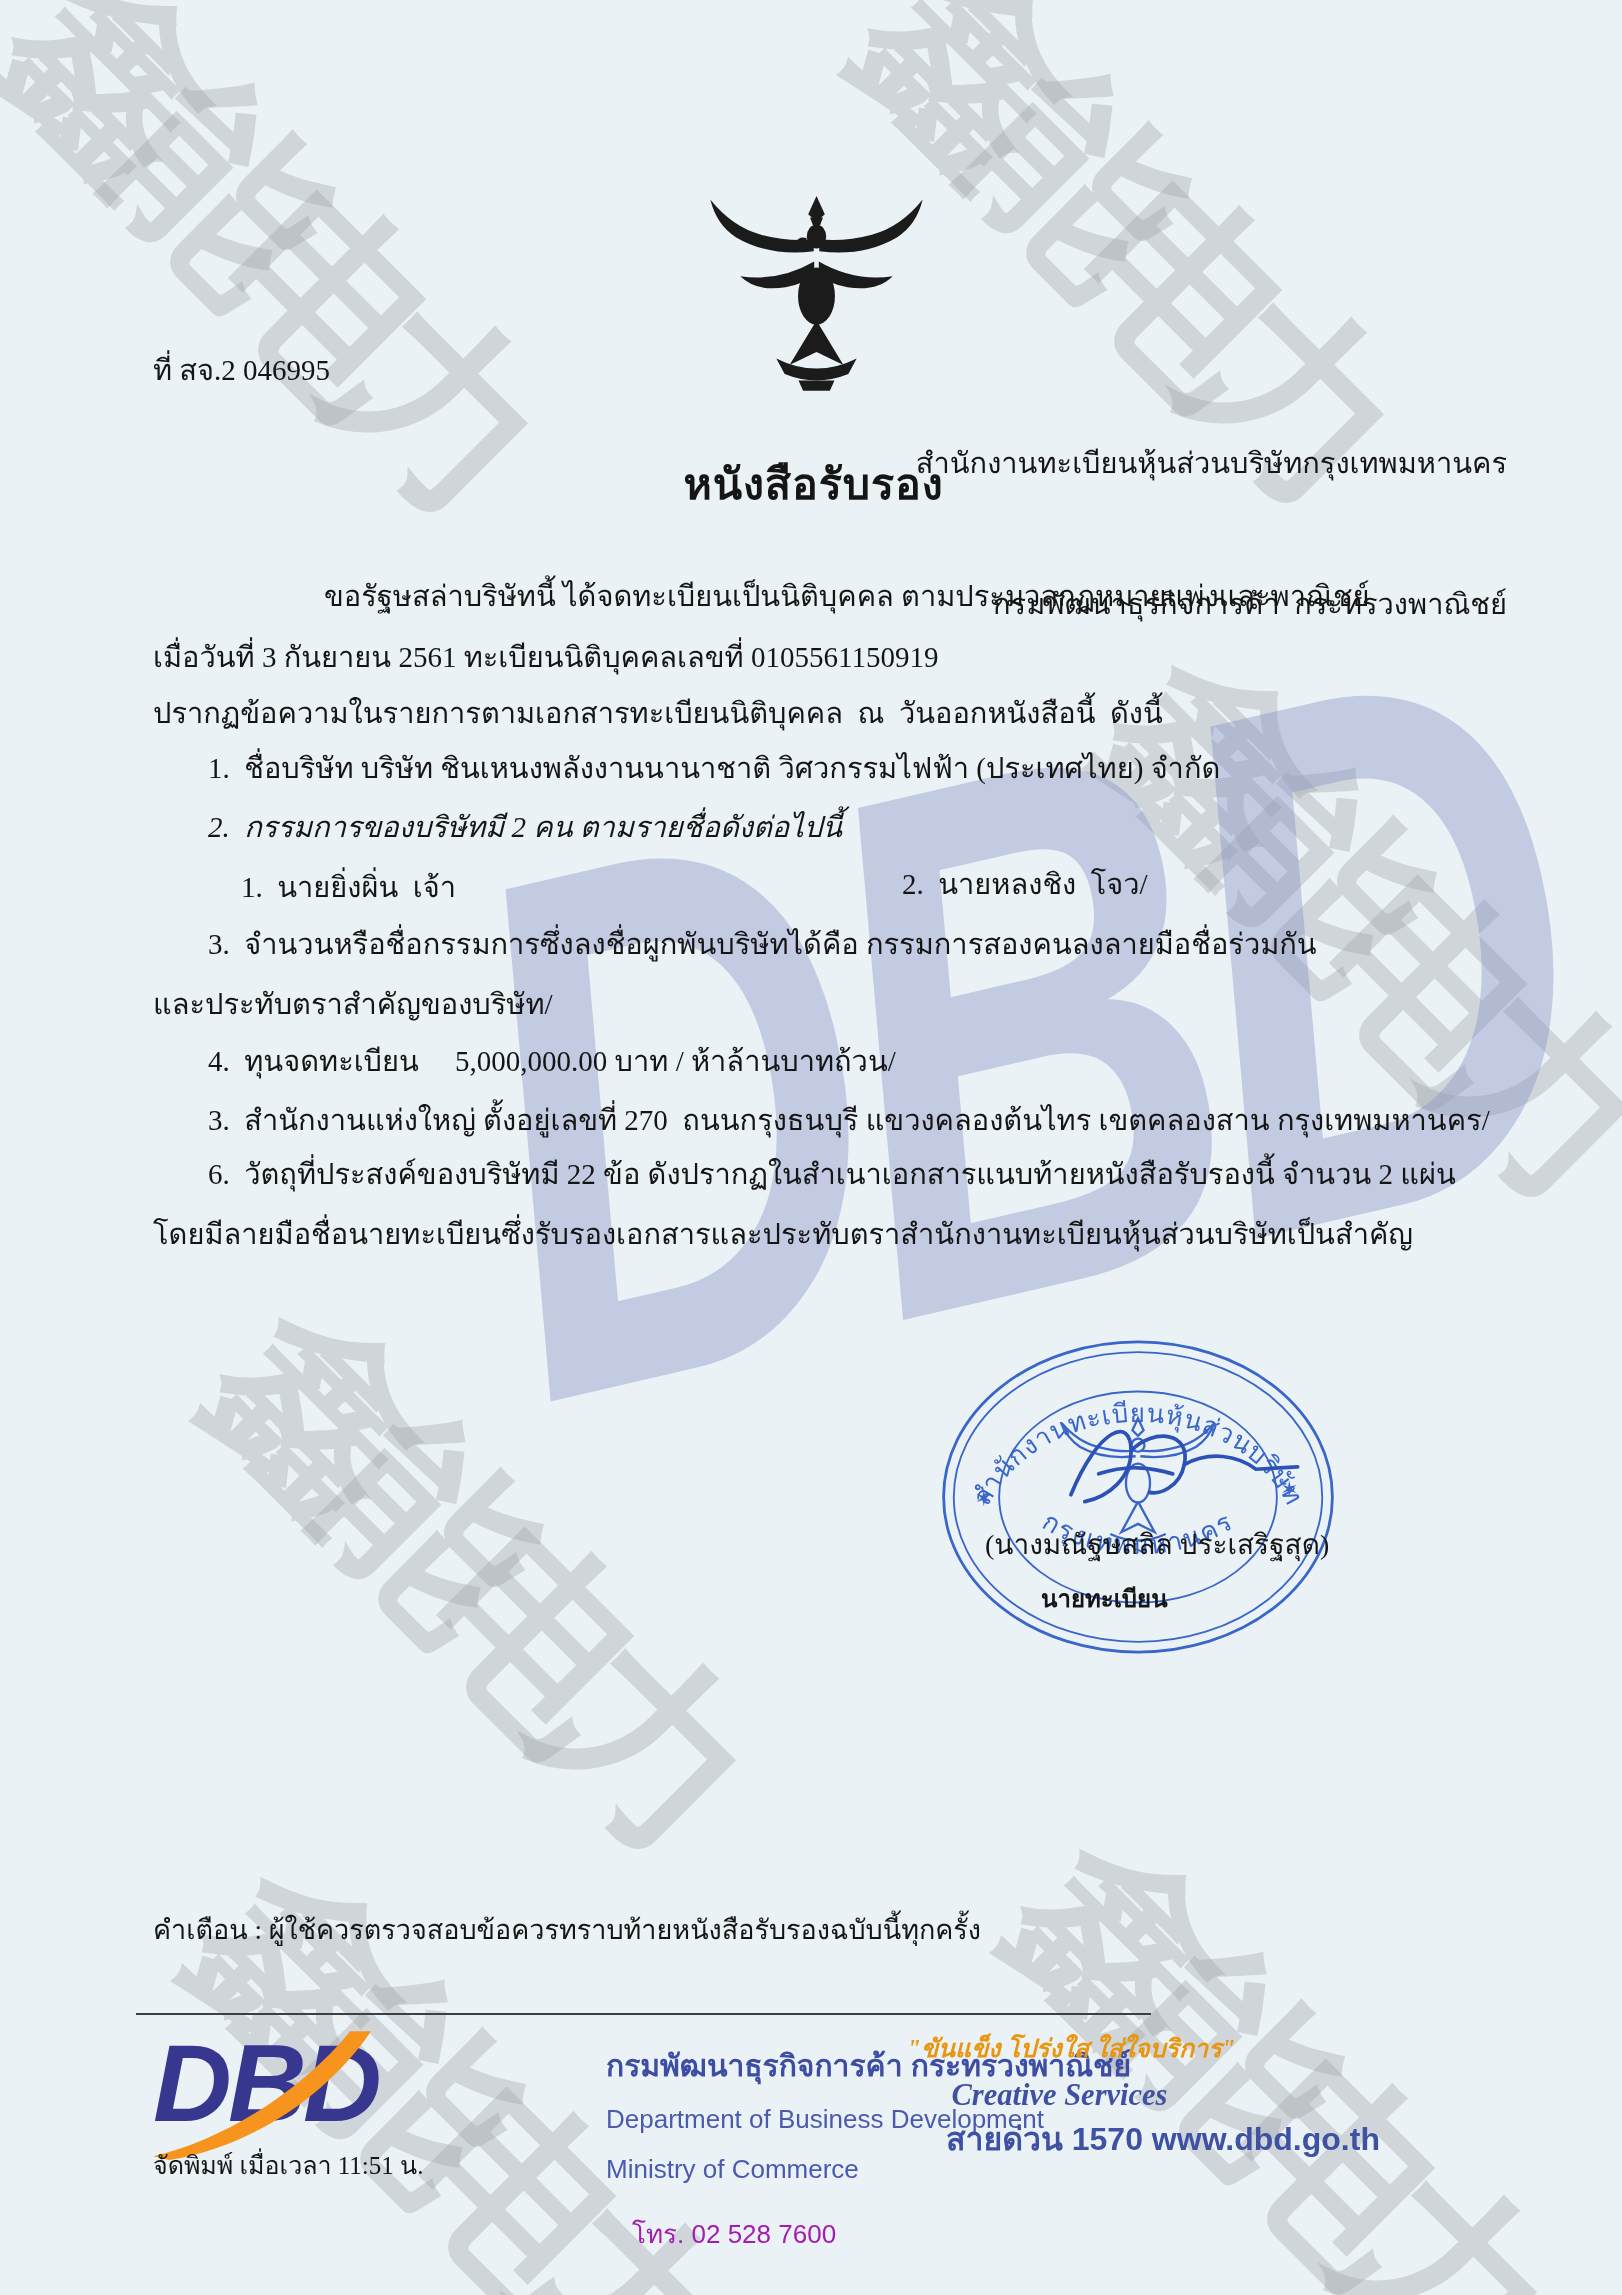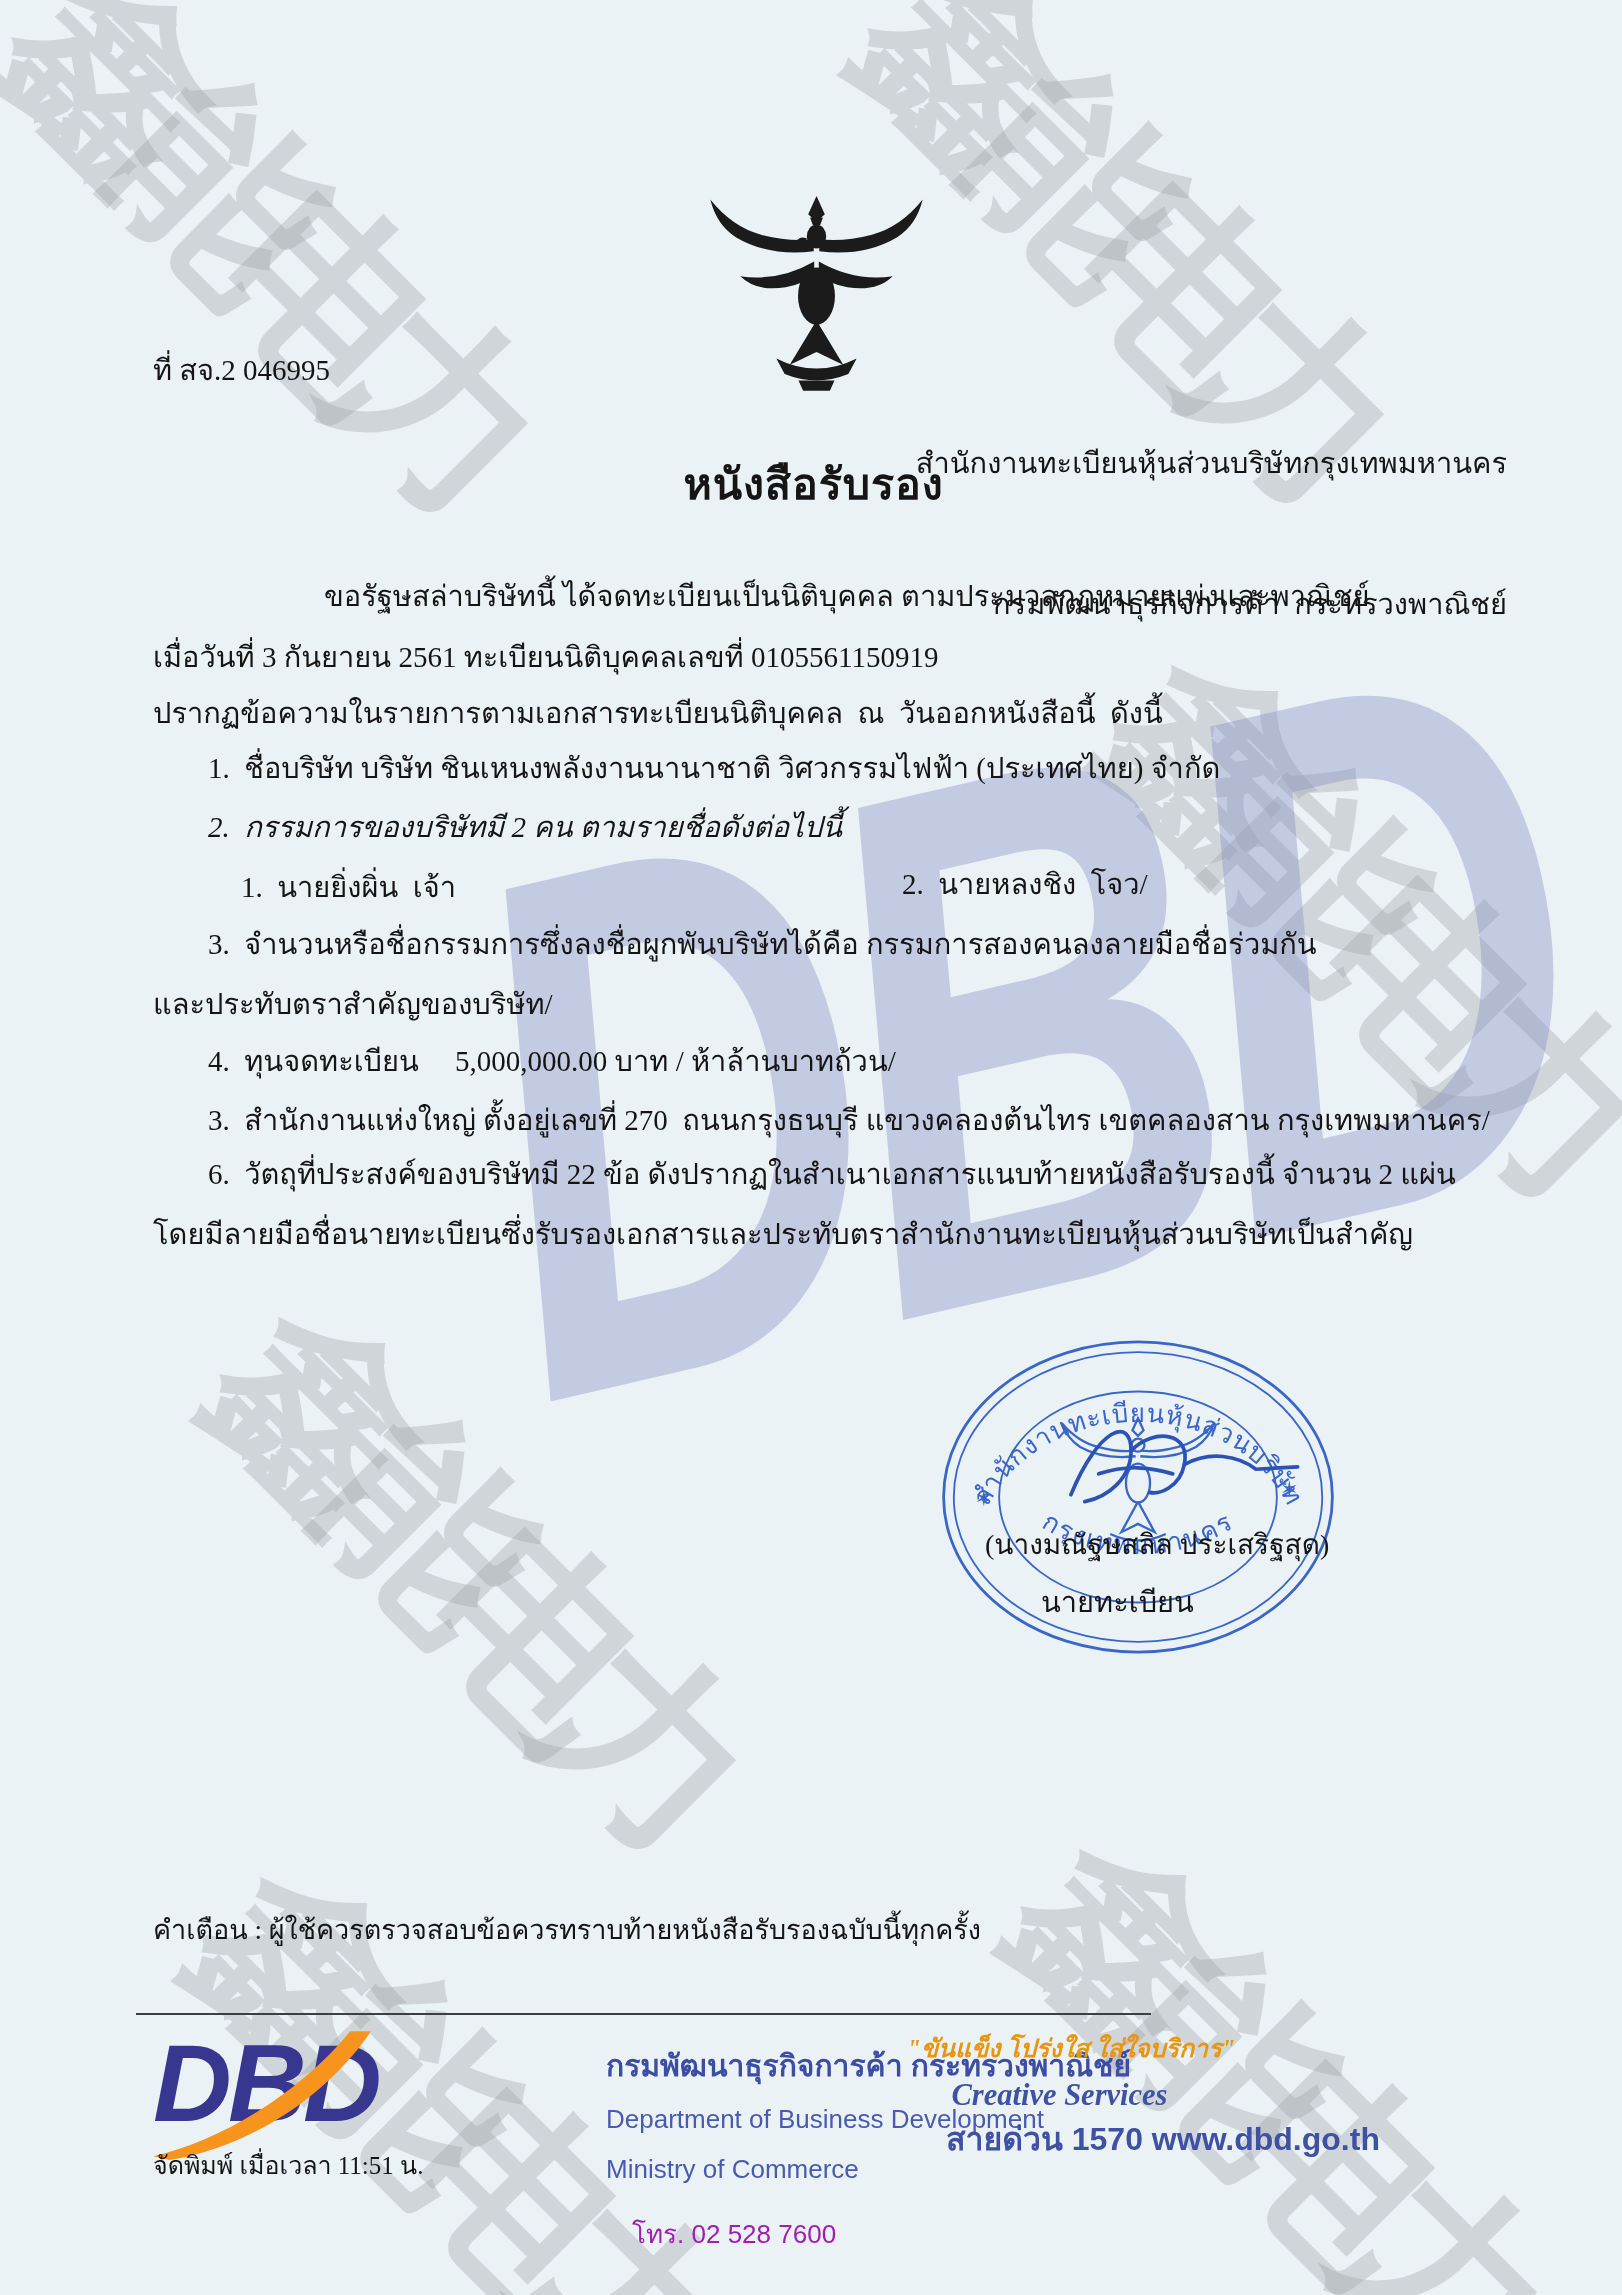--- a/index.html
+++ b/index.html
@@ -40,21 +40,21 @@
   .dir1{left:241px; top:869px;}
   .dir2{left:902px; top:866px;text-align:center;}
   .item3{left:208px; top:926px;}
   .item3c{left:153px; top:986px;}
   .item4{left:208px; top:1043px;}
   .item5{left:208px; top:1102px;}
   .item6{left:208px; top:1156px;}
   .closing{left:153px; top:1216px;}
   .issued{left:874px; top:1313px;}
   .sig-name{left:985px; top:1527px; font-size:28px; z-index:4;}
-  .sig-title{left:1041px; top:1584px; font-size:29px; z-index:4;}
+  .sig-title{left:1041px; top:1584px; font-size:24px; z-index:4;font-weight:bold;}
   .warning{left:153px; top:1914px; font-size:27px;}
   
   .garuda{position:absolute; left:708px; top:192px; z-index:2;}
   .stamp{position:absolute; left:932px; top:1335px; z-index:3;}
   
   .footer-rule{position:absolute; left:136px; top:2013px; width:1015px; height:2.3px; background:#3c3f42; z-index:2;}
   .dbd-logo-box{position:absolute; left:153px; top:2029px; width:296px; height:125px; z-index:2;}
   .dbd-logo-text{
     position:absolute; left:0; top:0; font-family:"Liberation Sans",sans-serif;
     font-size:109px; line-height:1; font-weight:900; font-style:italic;

